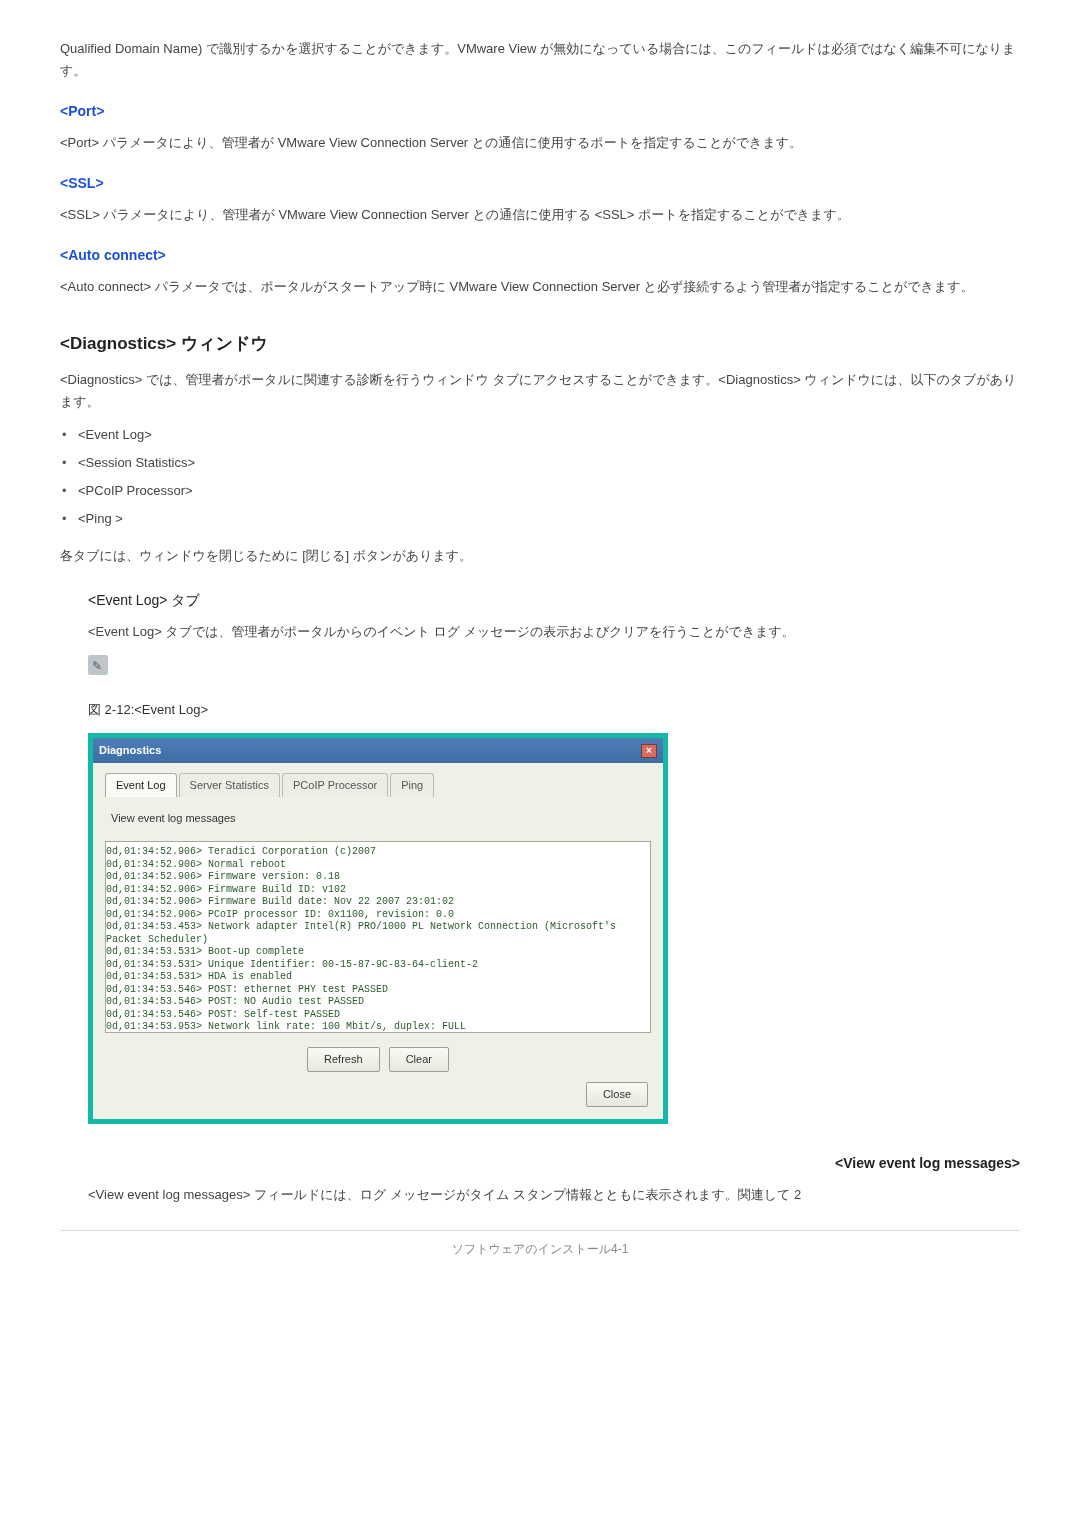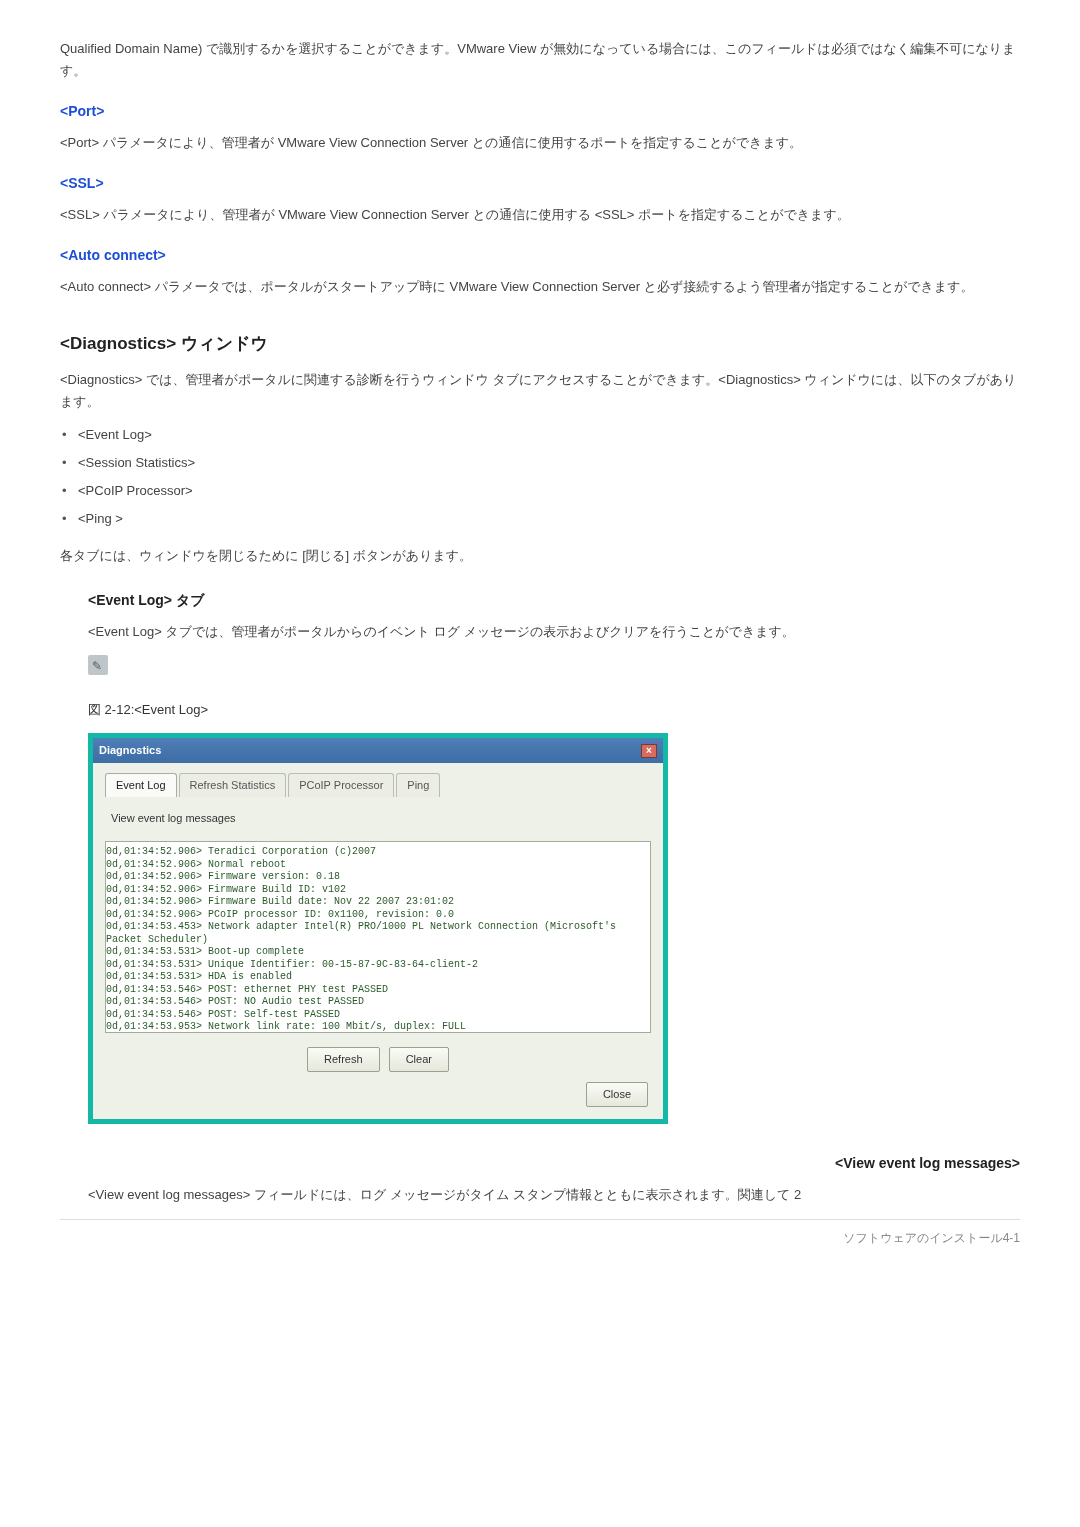--- a/index.html
+++ b/index.html
@@ -20,21 +20,21 @@
     margin: 18px 0 6px 0;
   }
   h2 {
     font-size: 17px;
     font-weight: bold;
     color: #222;
     margin: 32px 0 10px 0;
   }
   .sub-h3 {
     font-size: 14px;
-    font-weight: bold;
+    font-weight: normal;
     color: #222;
     margin: 22px 0 6px 0;
     padding-left: 28px;
   }
   .sub-p { padding-left: 28px; }
   ul.plain {
     list-style: none;
     margin: 0 0 12px 0;
   }
   ul.plain li {
@@ -173,24 +173,24 @@
     color: #222;
     margin: 28px 0 6px 28px;
     text-align: right;
   }
   .bottom-p {
     padding-left: 28px;
   }
 
   .footer {
     border-top: 1px solid #ddd;
-    margin-top: 13px;
+    margin-top: 24px;
     padding-top: 8px;
     display: flex;
-    justify-content: flex-end;
+    justify-content: center;
     color: #888;
     font-size: 12px;
   }
 </style>
 </head>
 <body>
 
 <p>Qualified Domain Name) で識別するかを選択することができます。VMware View が無効になっている場合には、このフィールドは必須ではなく編集不可になります。</p>
 
 <h3>&lt;Port&gt;</h3>
@@ -224,21 +224,21 @@
 <div class="fig-caption">図 2-12:&lt;Event Log&gt;</div>
 
 <div class="dialog">
   <div class="dialog-title">
     <span>Diagnostics</span>
     <span class="dialog-close">×</span>
   </div>
   <div class="dialog-body">
     <div class="tabs">
       <div class="tab active">Event Log</div>
-      <div class="tab">Refresh Statistics</div>
+      <div class="tab">Server Statistics</div>
       <div class="tab">PCoIP Processor</div>
       <div class="tab">Ping</div>
     </div>
     <div class="view-label">View event log messages</div>
     <div class="log-box" id="log-box">0d,01:34:52.906&gt; Teradici Corporation (c)2007
 0d,01:34:52.906&gt; Normal reboot
 0d,01:34:52.906&gt; Firmware version: 0.18
 0d,01:34:52.906&gt; Firmware Build ID: v102
 0d,01:34:52.906&gt; Firmware Build date: Nov 22 2007 23:01:02
 0d,01:34:52.906&gt; PCoIP processor ID: 0x1100, revision: 0.0

